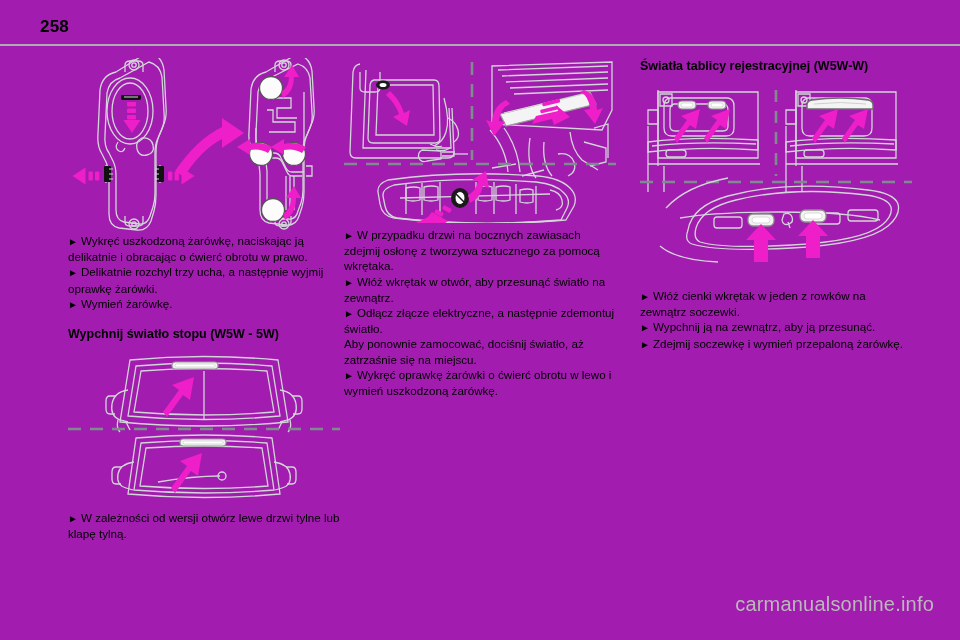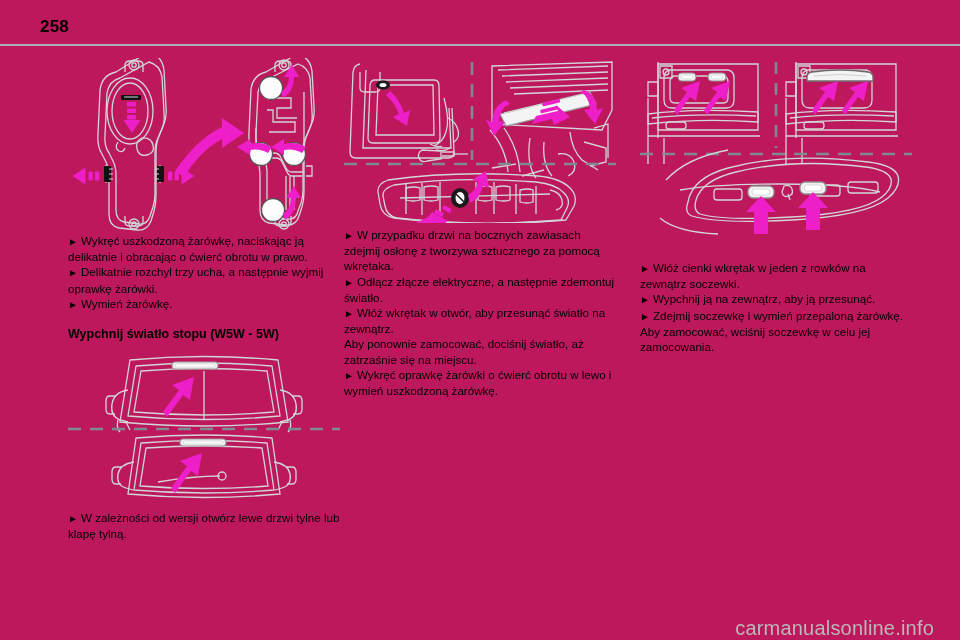--- a/index.html
+++ b/index.html
@@ -11,21 +11,21 @@
     width: 960px;
     height: 640px;
     position: relative;
     font-family: "Liberation Sans", sans-serif;
     color: #000000;
     overflow: hidden;
   }
   .page {
     position: absolute;
     inset: 0;
-    background: #be185d;
+    background: #a21caf;
   }
 
   
   .page-number {
     position: absolute;
     left: 40px;
     top: 17px;
     font-size: 17px;
     font-weight: bold;
     letter-spacing: 0.2px;
@@ -72,21 +72,21 @@
   }
 
   
   .figure { position: relative; }
   .figure svg { display: block; }
 
   
   .watermark {
     position: absolute;
     right: 26px;
-    bottom: 0;
+    bottom: 24px;
     font-size: 20px;
     color: #b9b9b9;
     letter-spacing: 0.2px;
   }
 </style>
 </head>
 <body>
 
 <div class="page">
 
@@ -363,29 +363,30 @@
         <g fill="#ee1fc8">
           <rect x="100" y="147" width="9" height="4.4" rx="1" transform="rotate(28 100 147)"></rect>
           <rect x="92" y="151" width="9" height="4.4" rx="1" transform="rotate(28 92 151)"></rect>
           <path d="M88 154 l16 9 l-16 12 l-2 -8 l-14 -2 l12 -6 z"></path>
         </g>
       </svg>
     </div>
 
     <div class="body-text" style="margin-top:4px">
       <span class="bullet-line"><span class="tri">►</span><span>W przypadku drzwi na bocznych zawiasach zdejmij osłonę z tworzywa sztucznego za pomocą wkrętaka.</span></span>
+      <span class="bullet-line"><span class="tri">►</span><span>Włóż wkrętak w otwór, aby przesunąć światło na zewnątrz.</span></span>
       <span class="bullet-line"><span class="tri">►</span><span>Odłącz złącze elektryczne, a następnie zdemontuj światło.</span></span>
-      <span class="bullet-line"><span class="tri">►</span><span>Włóż wkrętak w otwór, aby przesunąć światło na zewnątrz.</span></span>
       <span class="bullet-line"><span>Aby ponownie zamocować, dociśnij światło, aż zatrzaśnie się na miejscu.</span></span>
       <span class="bullet-line"><span class="tri">►</span><span>Wykręć oprawkę żarówki o ćwierć obrotu w lewo i wymień uszkodzoną żarówkę.</span></span>
     </div>
   </div>
 
   <div class="col col-3">
 
+    <h2 class="heading" style="margin-bottom:12px">Światła tablicy rejestracyjnej (W5W-W)</h2>
 
     <div class="figure">
       <svg width="272" height="185" viewBox="0 0 272 185" xmlns="http://www.w3.org/2000/svg">
 
         <g fill="none" stroke="#d2d6d8" stroke-width="1.3">
           <path d="M18 6 l100 0 l0 66 l-100 0 z"></path>
           <path d="M30 12 q-6 1 -6 8 l0 22 q0 8 8 8 l54 0 q8 0 8 -8 l0 -22 q0 -7 -6 -8 z"></path>
           <path d="M34 18 q-4 1 -4 6 l0 16 q0 5 5 5 l48 0 q5 0 5 -5 l0 -16 q0 -5 -4 -6 z"></path>
 
           <path d="M20 8 l12 0 l0 12 l-12 0 z"></path>
@@ -467,18 +468,17 @@
           <path d="M114 176 l0 -22 l-8 0 l15 -16 l15 16 l-8 0 l0 22 z"></path>
           <path d="M166 172 l0 -22 l-8 0 l15 -16 l15 16 l-8 0 l0 22 z"></path>
         </g>
       </svg>
     </div>
 
     <div class="body-text" style="margin-top:17px">
       <span class="bullet-line"><span class="tri">►</span><span>Włóż cienki wkrętak w jeden z rowków na zewnątrz soczewki.</span></span>
       <span class="bullet-line"><span class="tri">►</span><span>Wypchnij ją na zewnątrz, aby ją przesunąć.</span></span>
       <span class="bullet-line"><span class="tri">►</span><span>Zdejmij soczewkę i wymień przepaloną żarówkę.</span></span>
-      <span class="bullet-line"><span>Aby zamocować, wciśnij soczewkę w celu jej zamocowania.</span></span>
     </div>
   </div>
 
   <div class="watermark">carmanualsonline.info</div>
 </div>
 
 </body></html>

